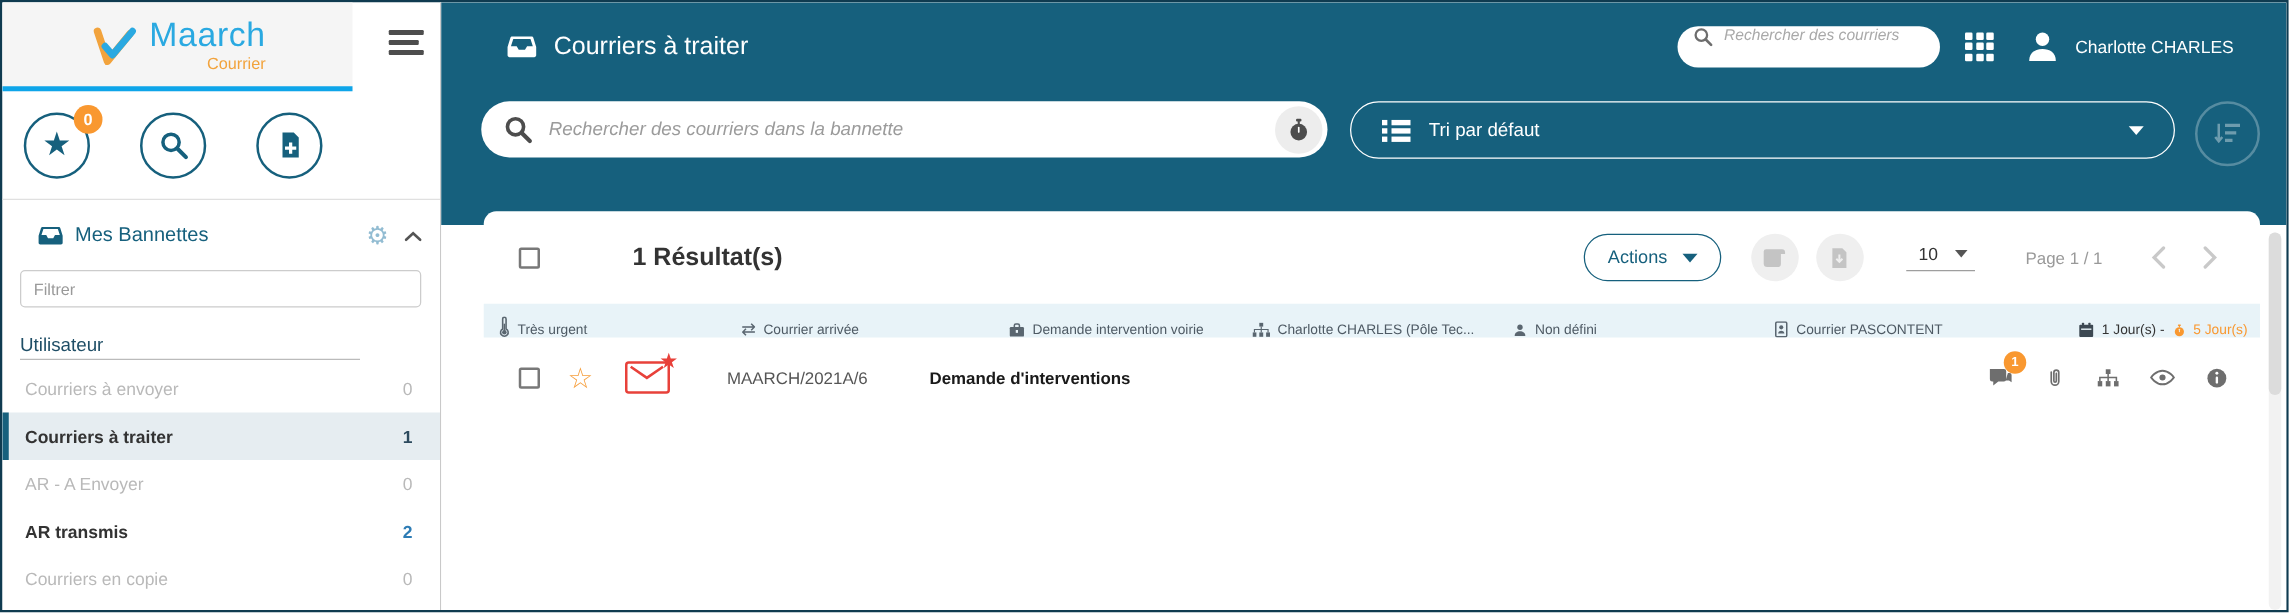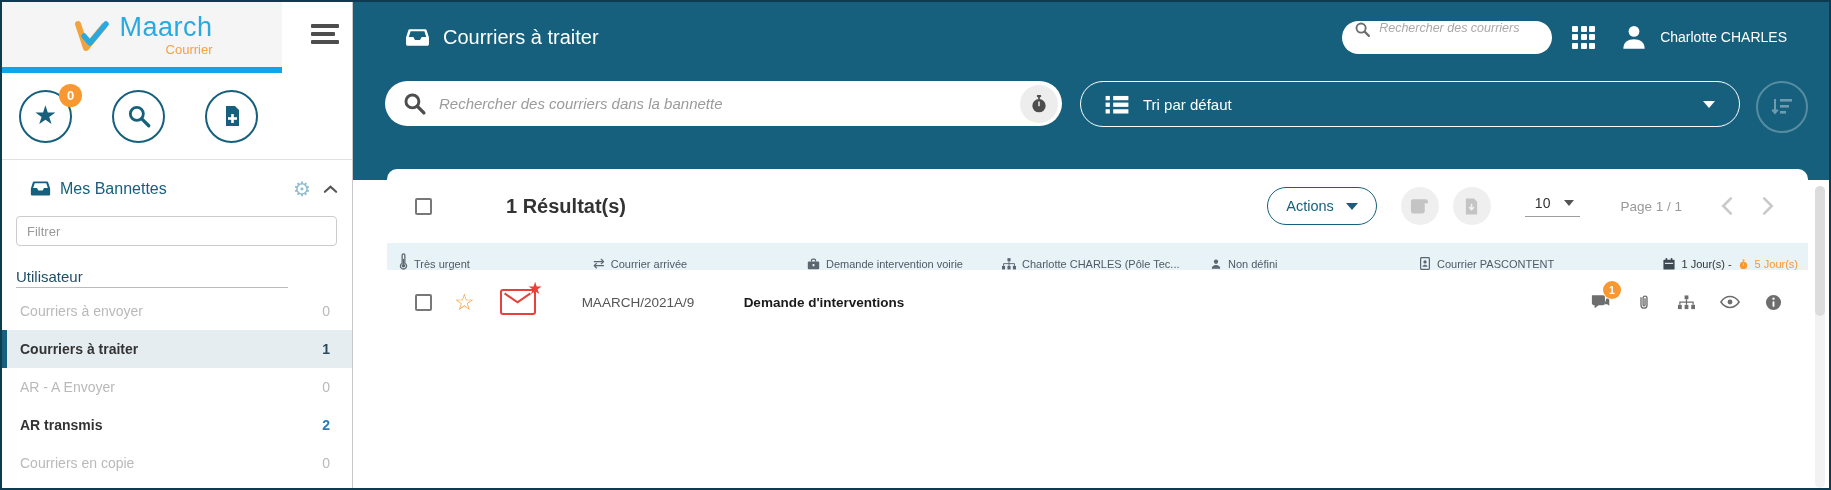--- a/index.html
+++ b/index.html
@@ -3,21 +3,21 @@
 <meta charset="utf-8">
 <style>
   * { box-sizing: border-box; margin: 0; padding: 0; }
   html,body { width:1831px; height:490px; overflow:hidden; }
   body { font-family:"Liberation Sans", sans-serif; background:#fff; }
   .app { position:relative; width:1831px; height:490px; border:2px solid #0f3b50; display:flex; background:#fff; }
 
   
   .sidebar { position:relative; width:351px; flex:none; background:#fff; border-right:1px solid #c9c9c9; }
   .logo-row { position:relative; height:71px; }
-  .logo-box { position:absolute; left:0; top:0; width:280px; height:71px; background:#f5f5f5; border-bottom:6px solid #0ea5e9; display:flex; align-items:center; justify-content:center; gap:8px; }
+  .logo-box { position:absolute; left:0; top:0; width:280px; height:71px; background:#f5f5f5; border-bottom:4px solid #0ea5e9; display:flex; align-items:center; justify-content:center; gap:8px; }
   .brand-text { display:flex; flex-direction:column; align-items:flex-end; line-height:1; }
   .brand-name { font-size:27px; color:#2aa9e1; letter-spacing:.5px; }
   .brand-product { font-size:13px; color:#f2a33c; margin-top:2px; }
   .hamburger { position:absolute; right:13px; top:22px; width:28px; display:flex; flex-direction:column; gap:4px; cursor:pointer; }
   .hamburger i { display:block; height:4px; border-radius:1px; background:#4d4d4d; }
   .hamburger i:nth-child(2){ width:24px; } .hamburger i:nth-child(1){width:28px;} .hamburger i:nth-child(3){width:28px;}
 
   .quick-actions { height:87px; display:flex; align-items:center; gap:40px; padding-left:17px; border-bottom:1px solid #e0e0e0; }
   .qa-btn { position:relative; width:53px; height:53px; border-radius:50%; border:2.5px solid #16607d; background:#fff; display:flex; align-items:center; justify-content:center; color:#16607d; cursor:pointer; }
   .qa-star { font-size:26px; line-height:1; padding-bottom:3px; }
@@ -432,21 +432,21 @@
 
       <div class="result-row">
         <span class="checkbox"></span>
         <span class="row-star">☆</span>
         <span class="mail-icon">
           <svg width="31" height="21" viewBox="0 0 36 26">
               <path d="M2 3l16 11L34 3" stroke="#e8413a" stroke-width="2.6" fill="none"></path>
             </svg>
           <span class="mail-star">★</span>
         </span>
-        <span class="row-ref">MAARCH/2021A/9</span>
+        <span class="row-ref">MAARCH/2021A/6</span>
         <span class="row-subject">Demande d'interventions</span>
         <span class="row-icons">
           <span class="ric">
             <svg width="20" height="18" viewBox="0 0 22 20">
                 <path d="M2 2.5h12.5a2 2 0 0 1 2 2v7a2 2 0 0 1-2 2H9.5L5 17v-3.5H4a2 2 0 0 1-2-2v-9z" fill="currentColor"></path>
                 <path d="M18 6h1.5a1.8 1.8 0 0 1 1.8 1.8v6.4L19 12.6h-3" fill="currentColor"></path>
               </svg>
             <span class="chat-badge">1</span>
           </span>
           <span class="ric">

